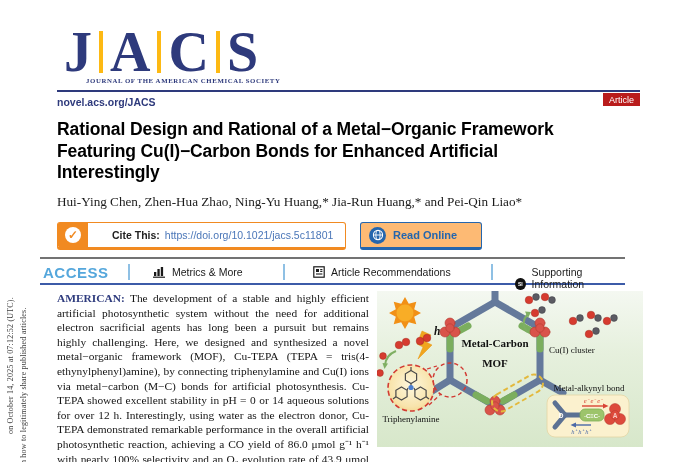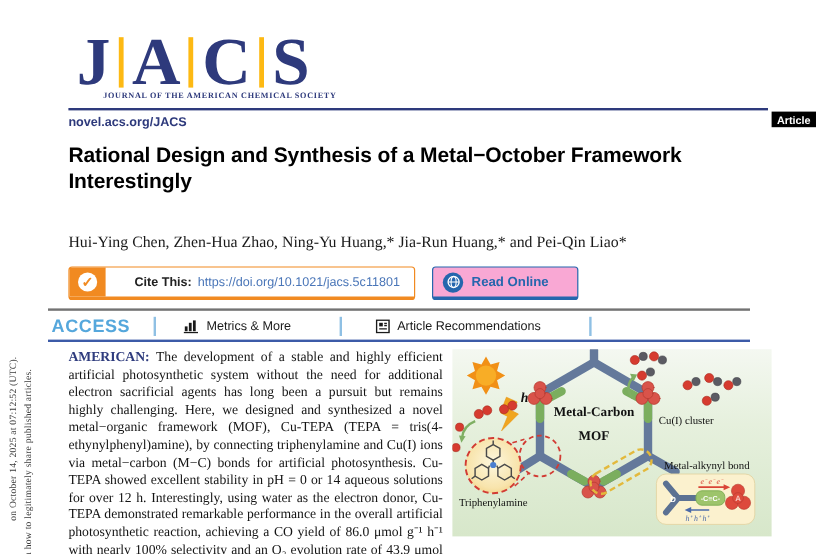--- a/index.html
+++ b/index.html
@@ -20,43 +20,43 @@
   .logo { position:absolute; left:64px; top:28px; }
   .logo-row { display:flex; align-items:center; }
   .logo-letter { font-family:"Liberation Serif", serif; font-weight:bold;
                  font-size:56px; line-height:48px; color:#2E3A7C; }
   .logo-bar { width:4px; height:42px; background:#FDB913; margin:0 7px; }
   .logo-tagline { margin-top:1px; padding-left:22px; font-family:"Liberation Serif", serif;
                   font-weight:bold; font-size:6.8px; letter-spacing:0.6px; color:#2E3A7C; }
   .header-rule { position:absolute; left:57px; top:90px; width:583px; height:2px; background:#2E3A7C; }
   .site-url { position:absolute; left:57px; top:96px; font-size:10.5px; font-weight:bold; color:#2E3A7C; }
   .article-badge { position:absolute; left:603px; top:93px; width:37px; height:13px;
-                   background:#000000; color:#fff; font-size:9px; font-weight:bold;
-                   display:flex; align-items:center; justify-content:center;margin-left:40px; }
+                   background:#b91c1c; color:#fff; font-size:9px; font-weight:normal;
+                   display:flex; align-items:center; justify-content:center; }
 
   
   .title { position:absolute; left:57px; top:119px; width:600px;
            font-size:17.5px; font-weight:bold; color:#000; line-height:21.5px; letter-spacing:-0.1px; }
   .authors { position:absolute; left:57px; top:194px; width:600px;
              font-family:"Liberation Serif", serif; font-size:13.2px; color:#1a1a1a; }
 
   
   .cite-box { position:absolute; left:57px; top:222px; width:289px; height:28px;
               border:1px solid #F18A21; border-bottom:3px solid #F18A21; border-radius:3px;
               display:flex; align-items:stretch; background:#fff; }
   .cite-icon-wrap { width:30px; background:#F18A21; display:flex; align-items:center; justify-content:center;
                     border-radius:1px 0 0 1px; }
   .cite-check { width:16px; height:16px; border-radius:50%; background:#fff; color:#F18A21;
                 font-size:12px; font-weight:bold; display:flex; align-items:center; justify-content:center; }
   .cite-text { display:flex; align-items:center; gap:5px; padding-left:24px; font-size:10.5px; }
   .cite-label { font-weight:bold; color:#222; }
   .cite-doi { color:#4A76B8; text-decoration:none; }
   .read-box { position:absolute; left:360px; top:222px; width:122px; height:28px;
               border:1px solid #2566AD; border-bottom:3px solid #2566AD; border-radius:3px;
-              display:flex; align-items:center; gap:7px; padding-left:8px; background:#f9a8d4; }
+              display:flex; align-items:center; gap:7px; padding-left:8px; background:#fdba74; }
   .read-globe { width:17px; height:17px; border-radius:50%; background:#2566AD;
                 display:flex; align-items:center; justify-content:center; }
   .read-label { color:#2566AD; font-weight:bold; font-size:11px; }
 
   
   .access-bar { position:absolute; left:40px; top:257px; width:585px; height:28px;
                 border-top:2px solid #737373; border-bottom:2px solid #3C5BA8; }
   .access-label { position:absolute; left:3px; top:5px; font-size:15px; font-weight:bold;
                   color:#55A7DC; letter-spacing:0.5px; }
   .access-pipe { position:absolute; top:5px; width:2px; height:16px; background:#8FC0E4; }
@@ -97,21 +97,22 @@
       <span class="logo-bar"></span>
       <span class="logo-letter">S</span>
     </div>
     <div class="logo-tagline">JOURNAL OF THE AMERICAN CHEMICAL SOCIETY</div>
   </div>
   <div class="header-rule"></div>
   <a class="site-url" href="#" style="text-decoration:none;">novel.acs.org/JACS</a>
   <div class="article-badge">Article</div>
 
   <div class="title">
-    <div>Rational Design and Synthesis of a Metal−October Framework</div>
+    <div>Rational Design and Rational of a Metal−Organic Framework</div>
+    <div>Featuring Cu(I)−Carbon Bonds for Enhanced Artificial</div>
     <div>Interestingly</div>
   </div>
   <div class="authors">Hui-Ying Chen, Zhen-Hua Zhao, Ning-Yu Huang,* Jia-Run Huang,* and Pei-Qin Liao*</div>
 
   <div class="cite-box">
     <div class="cite-icon-wrap">
       <div class="cite-check">✓</div>
     </div>
     <div class="cite-text">
       <span class="cite-label">Cite This:</span>
@@ -150,20 +151,24 @@
       <svg width="12" height="12" viewBox="0 0 12 12">
         <rect x="0.8" y="0.8" width="10.4" height="10.4" fill="none" stroke="#1a1a1a" stroke-width="1.2"></rect>
         <rect x="3" y="3" width="3" height="3" fill="#1a1a1a"></rect>
         <line x1="7.2" y1="3.6" x2="9.4" y2="3.6" stroke="#1a1a1a" stroke-width="1.1"></line>
         <line x1="7.2" y1="5.4" x2="9.4" y2="5.4" stroke="#1a1a1a" stroke-width="1.1"></line>
         <line x1="3" y1="8" x2="9.4" y2="8" stroke="#1a1a1a" stroke-width="1.1"></line>
       </svg>
       <span>Article Recommendations</span>
     </span>
 
+    <span class="access-item ai-si">
+      <span class="icon-si">SI</span>
+      <span>Supporting Information</span>
+    </span>
   </div>
 
   <div class="abstract">
     <span class="abs-label">AMERICAN:</span>
     <span>The development of a stable and highly efficient artificial photosynthetic system without the need for additional electron sacrificial agents has long been a pursuit but remains highly challenging. Here, we designed and synthesized a novel metal−organic framework (MOF), Cu-TEPA (TEPA = tris(4-ethynylphenyl)amine), by connecting triphenylamine and Cu(I) ions via metal−carbon (M−C) bonds for artificial photosynthesis. Cu-TEPA showed excellent stability in pH = 0 or 14 aqueous solutions for over 12 h. Interestingly, using water as the electron donor, Cu-TEPA demonstrated remarkable performance in the overall artificial photosynthetic reaction, achieving a CO yield of 86.0 μmol g⁻¹ h⁻¹ with nearly 100% selectivity and an O₂ evolution rate of 43.9 μmol g⁻¹ h⁻¹, maintaining performance after five cycles.</span>
   </div>
 
   <div class="graphic">
     <svg width="266" height="156" viewBox="0 0 266 156">
 

